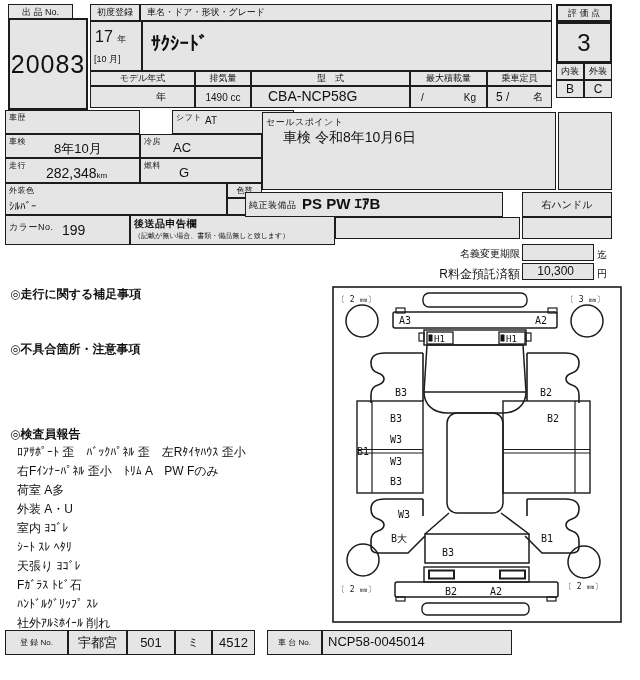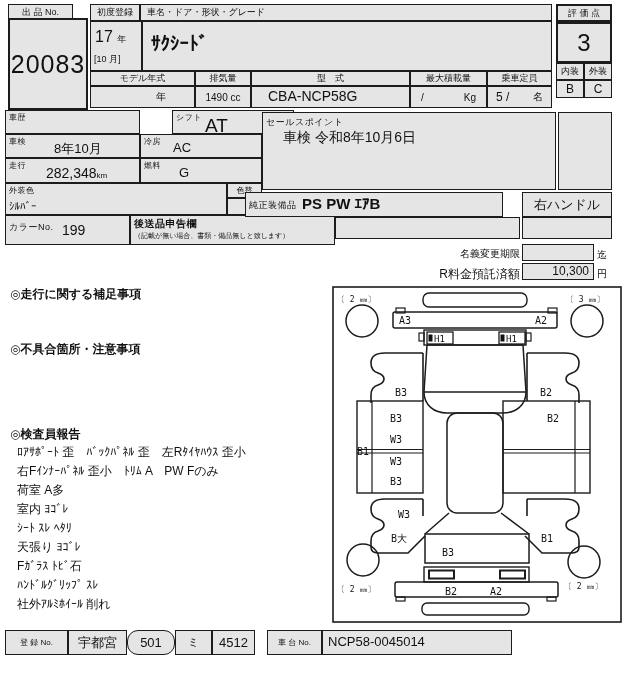--- a/index.html
+++ b/index.html
@@ -58,21 +58,21 @@
   <div class="cell cen hdr med" style="left:556px;top:63px;width:28px;height:17px;">内装</div>
   <div class="cell cen hdr med" style="left:584px;top:63px;width:28px;height:17px;">外装</div>
   <div class="cell cen med" style="left:556px;top:80px;width:28px;height:18px;font-size:12px;">B</div>
   <div class="cell cen med" style="left:584px;top:80px;width:28px;height:18px;font-size:12px;">C</div>
 
   <div class="cell" style="left:5px;top:110px;width:135px;height:24px;">
     <span class="tag">車歴</span>
   </div>
   <div class="cell" style="left:140px;top:110px;width:122px;height:24px;margin-left:32px;">
     <span class="tag">シフト</span>
-    <span class="nb" style="left:32px;top:4px;font-size:19px;">AT</span>
+    <span class="nb" style="left:32px;top:4px;font-size:10px;">AT</span>
   </div>
   <div class="cell" style="left:5px;top:134px;width:135px;height:24px;">
     <span class="tag">車検</span>
     <span class="nb" style="left:48px;top:5px;font-size:13px;">8年10月</span>
   </div>
   <div class="cell" style="left:140px;top:134px;width:122px;height:24px;padding-left:40px;">
     <span class="tag">冷房</span>
     <span class="nb" style="left:32px;top:5px;font-size:13px;">AC</span>
   </div>
   <div class="cell" style="left:5px;top:158px;width:135px;height:25px;">
@@ -102,38 +102,39 @@
     <span class="tag" style="font-size:9px;top:3px;">セールスポイント</span>
     <span class="nb" style="left:20px;top:16px;font-size:14px;font-weight:500;">車検 令和8年10月6日</span>
   </div>
   <div class="cell" style="left:558px;top:112px;width:54px;height:78px;"></div>
 
   <div class="cell" style="left:245px;top:192px;width:258px;height:25px;">
     <span class="tag" style="font-size:9px;top:6px;">純正装備品</span>
     <span class="nb" style="left:56px;top:2px;font-size:15px;font-weight:bold;">PS PW ｴｱB</span>
   </div>
   <div class="cell" style="left:335px;top:217px;width:185px;height:22px;"></div>
-  <div class="cell cen med" style="left:522px;top:192px;width:90px;height:25px;font-size:13px;">右ハンドル</div>
+  <div class="cell cen med" style="left:522px;top:192px;width:90px;height:25px;font-size:10px;">右ハンドル</div>
   <div class="cell" style="left:522px;top:217px;width:90px;height:22px;"></div>
 
   <div class="nb" style="left:420px;top:247px;width:100px;font-size:10px;text-align:right;">名義変更期限</div>
   <div class="cell med" style="left:522px;top:244px;width:72px;height:17px;"></div>
   <div class="nb" style="left:597px;top:248px;font-size:10px;">迄</div>
 
   <div class="nb" style="left:415px;top:266px;width:105px;font-size:12px;text-align:right;">R料金預託済額</div>
-  <div class="cell med" style="left:522px;top:263px;width:72px;height:17px;font-size:12px;text-align:right;line-height:14px;padding-right:4px;">10,300</div>
+  <div class="cell med" style="left:522px;top:263px;width:72px;height:17px;font-size:12px;text-align:right;line-height:14px;padding-right:19px;">10,300</div>
   <div class="nb" style="left:597px;top:267px;font-size:10px;">円</div>
 
   <div class="title-line" style="left:10px;top:286px;">◎走行に関する補足事項</div>
   <div class="title-line" style="left:10px;top:341px;">◎不具合箇所・注意事項</div>
   <div class="title-line" style="left:10px;top:426px;">◎検査員報告</div>
   <div class="nb" style="left:17px;top:443px;width:315px;" id="inspector-list">
       <div class="rep-line">ﾛｱｻﾎﾟｰﾄ 歪　ﾊﾞｯｸﾊﾟﾈﾙ 歪　左Rﾀｲﾔﾊｳｽ 歪小</div>
       <div class="rep-line">右Fｲﾝﾅｰﾊﾟﾈﾙ 歪小　ﾄﾘﾑ A　PW Fのみ</div>
       <div class="rep-line">荷室 A多</div>
+      <div class="rep-line">外装 A・U</div>
       <div class="rep-line">室内 ﾖｺﾞﾚ</div>
       <div class="rep-line">ｼｰﾄ ｽﾚ ﾍﾀﾘ</div>
       <div class="rep-line">天張り ﾖｺﾞﾚ</div>
       <div class="rep-line">Fｶﾞﾗｽ ﾄﾋﾞ石</div>
       <div class="rep-line">ﾊﾝﾄﾞﾙｸﾞﾘｯﾌﾟ ｽﾚ</div>
       <div class="rep-line">社外ｱﾙﾐﾎｲｰﾙ 削れ</div>
     </div>
 
   <div class="nb" style="left:332px;top:286px;width:290px;height:337px;">
     <svg id="diagram-svg" width="290" height="337" viewBox="0 0 290 337" xmlns="http://www.w3.org/2000/svg">
@@ -202,19 +203,19 @@
         <text x="59" y="256" font-size="10">B大</text>
         <text x="209" y="256" font-size="10">B1</text>
         <text x="110" y="270" font-size="10">B3</text>
         <text x="113" y="309" font-size="10">B2</text>
         <text x="158" y="309" font-size="10">A2</text>
       </svg>
   </div>
 
   <div class="cell cen med" style="left:5px;top:630px;width:63px;height:25px;font-size:8px;">登 録 No.</div>
   <div class="cell cen med" style="left:68px;top:630px;width:59px;height:25px;font-size:13px;">宇都宮</div>
-  <div class="cell cen med" style="left:127px;top:630px;width:48px;height:25px;font-size:13px;border-radius:11px;">501</div>
+  <div class="cell cen med" style="left:127px;top:630px;width:48px;height:25px;font-size:13px;">501</div>
   <div class="cell cen med" style="left:175px;top:630px;width:37px;height:25px;font-size:11px;">ミ</div>
   <div class="cell cen med" style="left:212px;top:630px;width:43px;height:25px;font-size:13px;">4512</div>
   <div class="cell cen med" style="left:267px;top:630px;width:55px;height:25px;font-size:8px;">車 台 No.</div>
   <div class="cell med" style="left:322px;top:630px;width:190px;height:25px;font-size:13px;line-height:22px;padding-left:5px;">NCP58-0045014</div>
 
 </div>
 
 </body></html>

